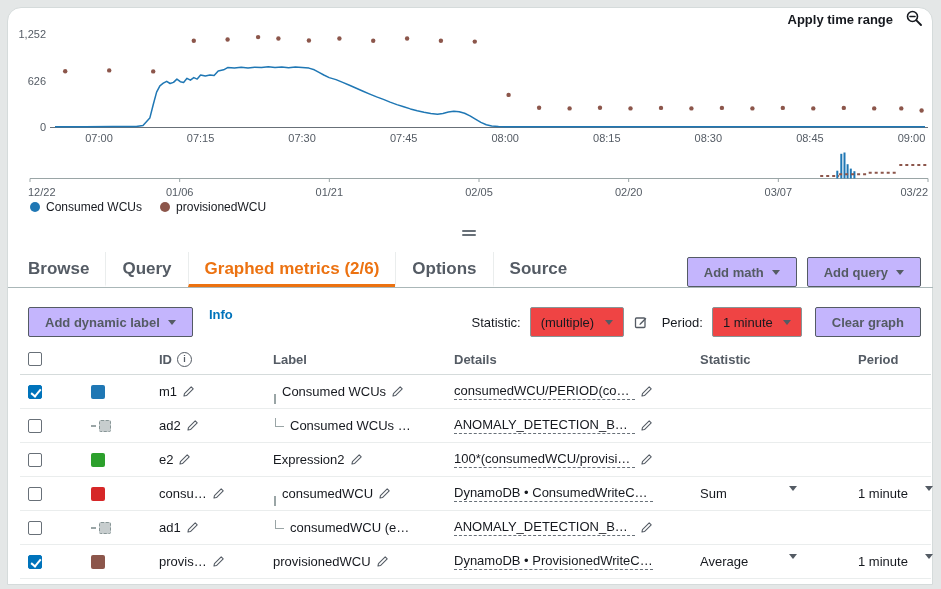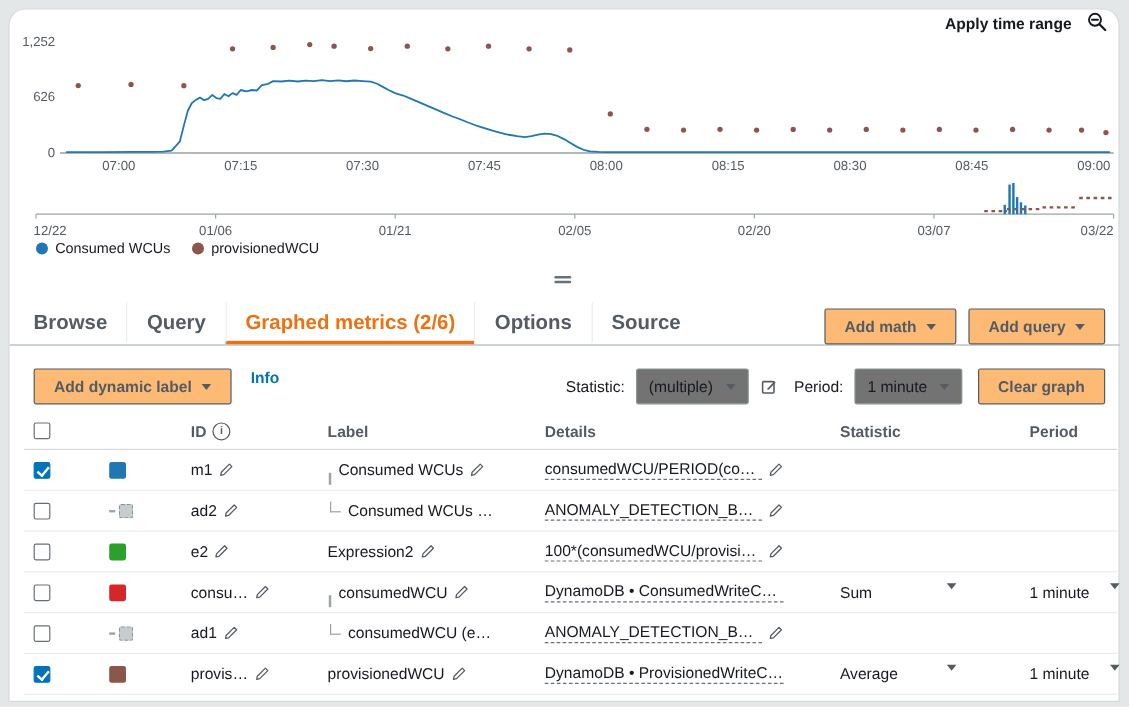--- a/index.html
+++ b/index.html
@@ -14,27 +14,27 @@
   .legend-item{display:flex;align-items:center;gap:6px;font-size:12px;cursor:pointer;}
   .legend-dot{width:10px;height:10px;border-radius:50%;display:inline-block;}
   .handle{position:absolute;left:462px;top:228px;cursor:row-resize;}
   .handle i{display:block;height:2px;background:#687078;margin:2px 0;width:14px;border-radius:1px;}
   .tabs{position:absolute;left:12px;top:252px;display:flex;height:35px;}
   .tab{padding:0 16px;line-height:34px;font-weight:bold;font-size:17px;color:#545b64;border-bottom:3px solid transparent;cursor:pointer;white-space:nowrap;}
   .tab + .tab{border-left:1px solid #eaeded;}
   .tab.active{color:#ec7211;border-bottom-color:#ec7211;}
   .tabs-underline{position:absolute;left:8px;top:287px;width:925px;height:1px;background:#aab7b8;}
   .top-buttons{position:absolute;top:257px;right:20px;display:flex;gap:10px;}
-  .btn{display:inline-flex;align-items:center;gap:8px;height:30px;padding:0 16px;background:#fdba74;border:1px solid #545b64;border-radius:2px;font-weight:bold;font-size:13px;color:#545b64;font-family:inherit;cursor:pointer;box-sizing:border-box;}
+  .btn{display:inline-flex;align-items:center;gap:8px;height:30px;padding:0 16px;background:#c4b5fd;border:1px solid #545b64;border-radius:2px;font-weight:bold;font-size:13px;color:#545b64;font-family:inherit;cursor:pointer;box-sizing:border-box;}
   .caret{width:0;height:0;border-left:4px solid transparent;border-right:4px solid transparent;border-top:5px solid #545b64;display:inline-block;}
   .controls{position:absolute;left:28px;right:20px;top:306px;height:32px;display:flex;align-items:center;justify-content:space-between;}
   .controls-left{display:flex;align-items:flex-start;gap:16px;}
   .controls-right{display:flex;align-items:center;gap:9px;}
   .link{color:#0073bb;font-weight:bold;font-size:13px;cursor:pointer;}
-  .select{display:inline-flex;align-items:center;justify-content:space-between;gap:10px;height:30px;padding:0 10px;border:1px solid #879596;border-radius:2px;background:#737373;font-size:13px;color:#16191f;cursor:pointer;box-sizing:border-box;}
+  .select{display:inline-flex;align-items:center;justify-content:space-between;gap:10px;height:30px;padding:0 10px;border:1px solid #879596;border-radius:2px;background:#ef4444;font-size:13px;color:#16191f;cursor:pointer;box-sizing:border-box;}
   .select.stat{min-width:94px;}
   .select.per{min-width:84px;}
   .icon-btn{display:inline-flex;color:#545b64;cursor:pointer;}
   .table{position:absolute;left:20px;top:344px;width:911px;font-size:13px;}
   .trow{display:grid;grid-template-columns:32px 30px 78px 145px 210px 122px 100px 62px 132px;align-items:center;height:33px;border-bottom:1px solid #eaeded;gap:36px;}
   .trow.thead{height:30px;border-bottom:1px solid #d5dbdb;}
   .thead .cell{font-weight:bold;color:#545b64;}
   .cell{display:flex;align-items:center;height:100%;overflow:hidden;white-space:nowrap;padding:0 6px 0 5px;box-sizing:border-box;}
   .cell.c0{padding-left:8px;}
   .cell.c1{padding-left:3px;}

